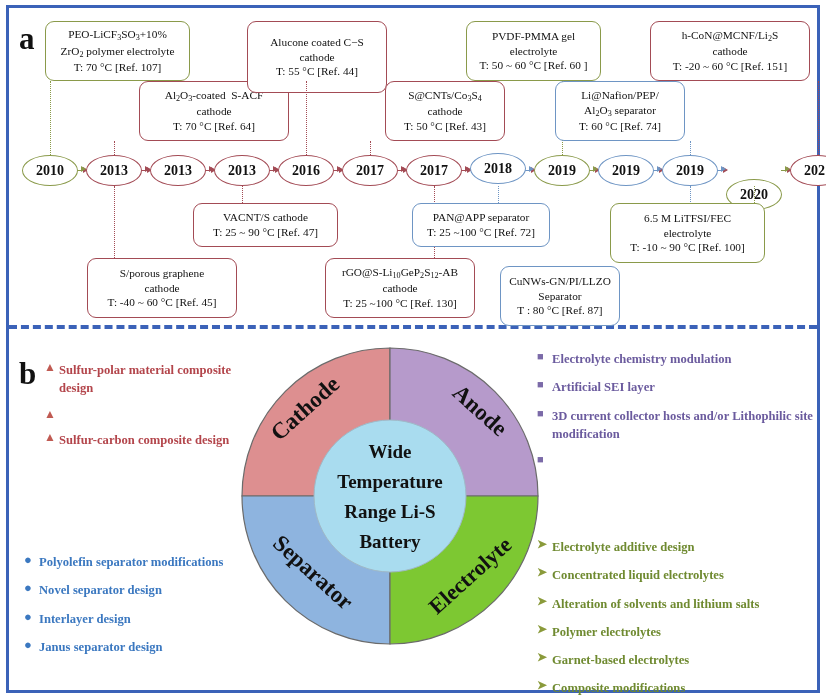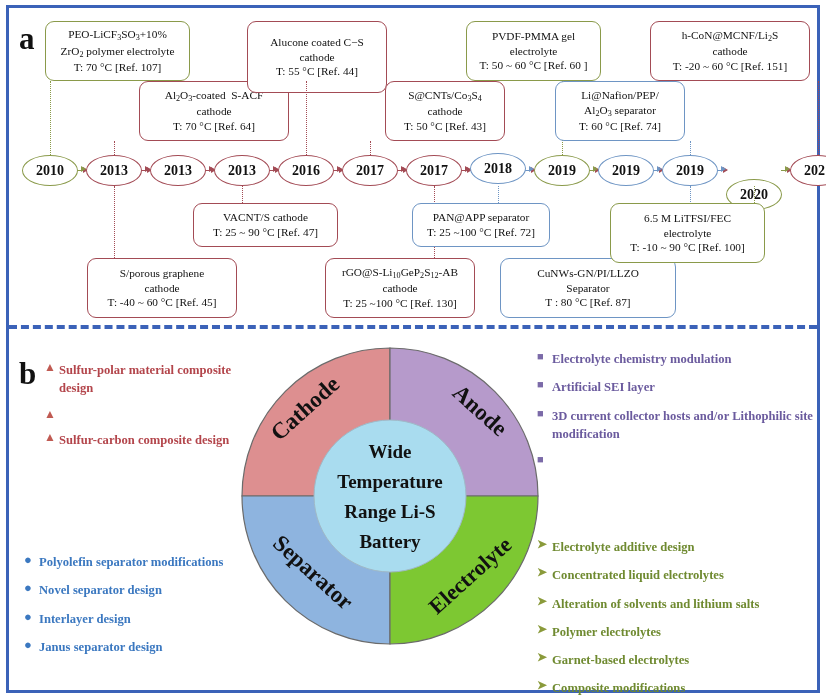--- a/index.html
+++ b/index.html
@@ -251,21 +251,21 @@
         <span class="ln">rGO@S-Li<sub>10</sub>GeP<sub>2</sub>S<sub>12</sub>-AB</span>
         <span class="ln">cathode</span>
         <span class="ln">T: 25 ~100 °C [Ref. 130]</span>
       </div>
       <div class="tl-stem" style="left: 434px; top: 186px; height: 72px; border-left-color: rgb(163, 75, 85);"></div>
       <div class="tl-box" style="left: 412px; top: 203px; width: 138px; height: 44px; border-color: rgb(110, 149, 196);">
         <span class="ln">PAN@APP separator</span>
         <span class="ln">T: 25 ~100 °C [Ref. 72]</span>
       </div>
       <div class="tl-stem" style="left: 498px; top: 186px; height: 17px; border-left-color: rgb(110, 149, 196);"></div>
-      <div class="tl-box" style="left: 500px; top: 258px; width: 176px; height: 60px; border-color: rgb(110, 149, 196);">
+      <div class="tl-box" style="left: 500px; top: 266px; width: 120px; height: 60px; border-color: rgb(110, 149, 196);">
         <span class="ln">CuNWs-GN/PI/LLZO</span>
         <span class="ln">Separator</span>
         <span class="ln">T : 80 °C [Ref. 87]</span>
       </div>
       <div class="tl-stem" style="left: 690px; top: 186px; height: 72px; border-left-color: rgb(110, 149, 196);"></div>
       <div class="tl-box" style="left: 610px; top: 203px; width: 155px; height: 60px; border-color: rgb(138, 154, 74);">
         <span class="ln">6.5 M LiTFSI/FEC</span>
         <span class="ln">electrolyte</span>
         <span class="ln">T: -10 ~ 90 °C [Ref. 100]</span>
       </div>

